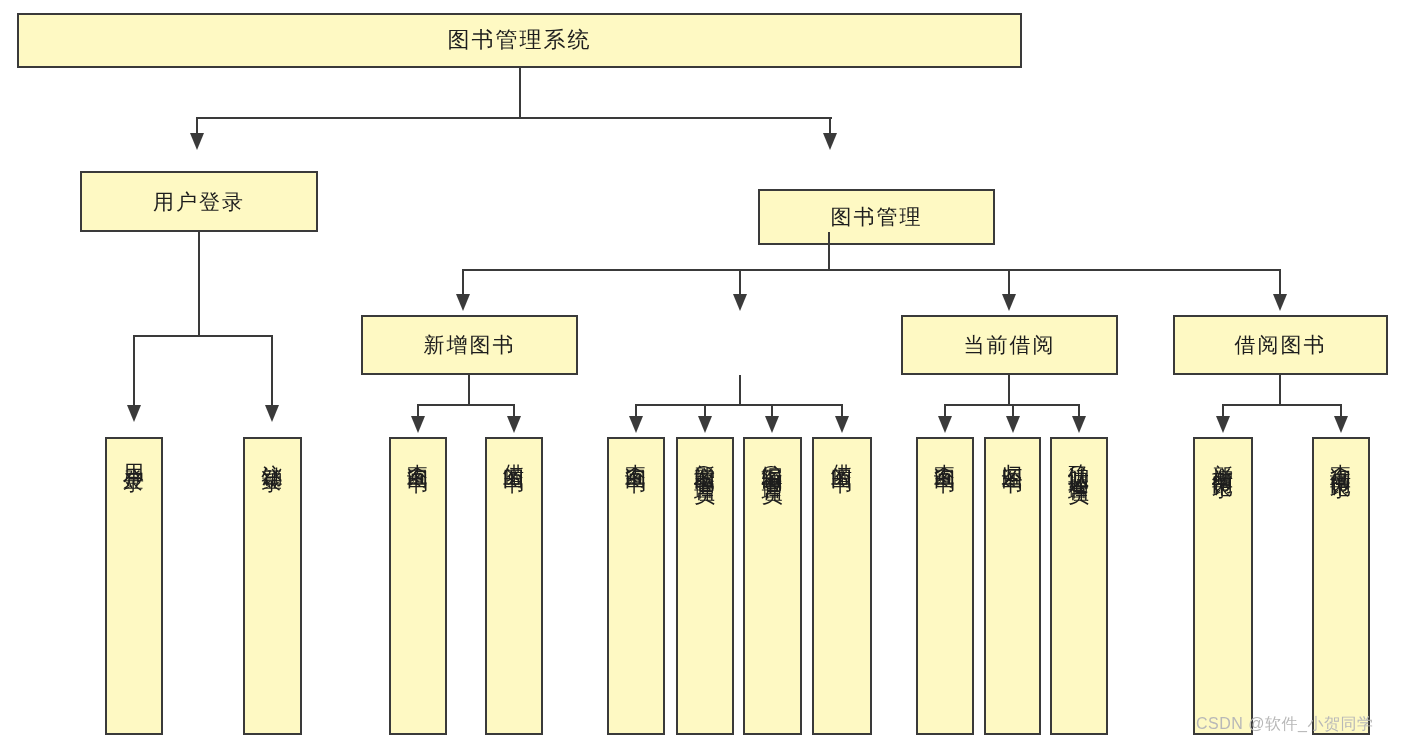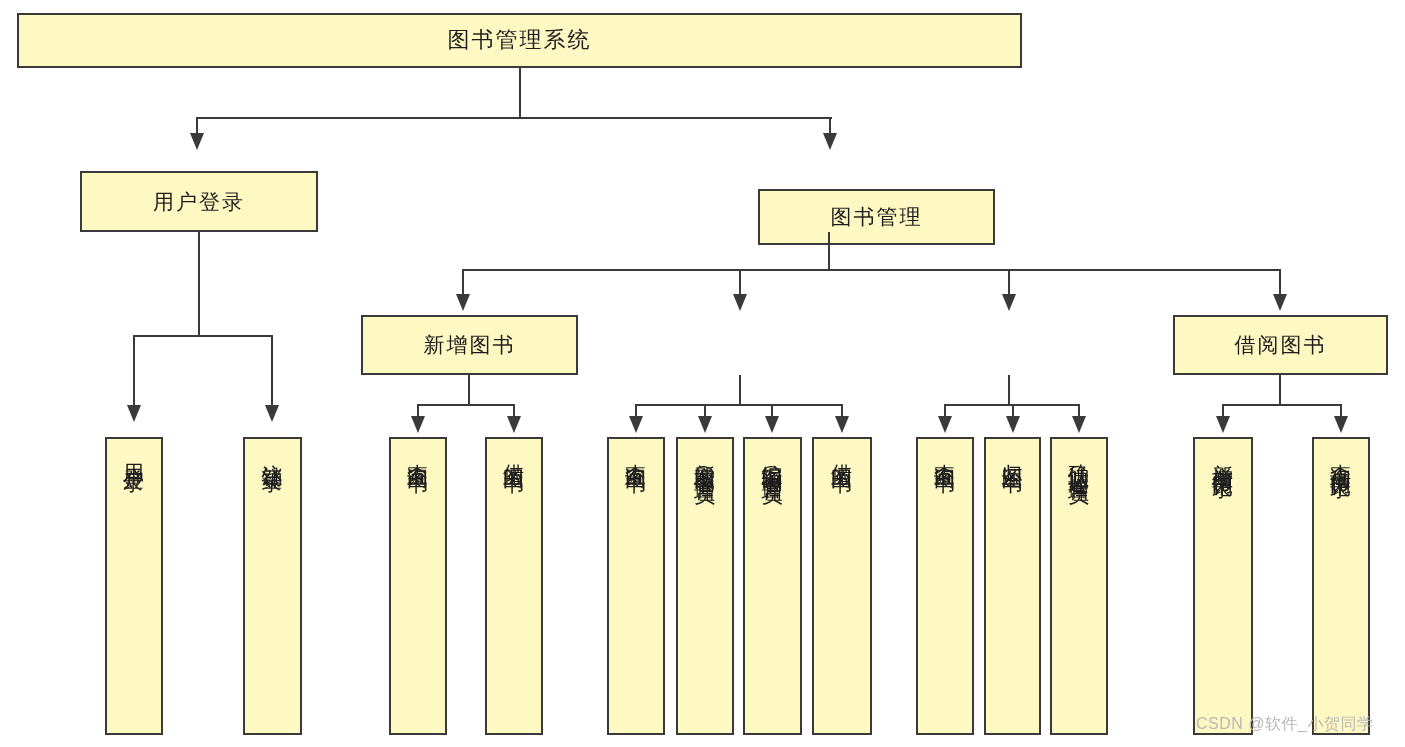--- a/index.html
+++ b/index.html
@@ -120,20 +120,23 @@
   <div class="arrow" style="left:733px; top:294px;"></div>
 
   <div class="ln v" style="left:1008px; top:269px; width:2px; height:27px;"></div>
   <div class="arrow" style="left:1002px; top:294px;"></div>
 
   <div class="ln v" style="left:1279px; top:269px; width:2px; height:27px;"></div>
   <div class="arrow" style="left:1273px; top:294px;"></div>
 
   <div class="node horiz" style="left:361px; top:315px; width:217px; height:60px;">
     <span class="label">新增图书</span>
+  </div>
+  <div class="node horiz" style="left:901px; top:315px; width:217px; height:60px;">
+    <span class="label">当前借阅</span>
   </div>
   <div class="node horiz" style="left:1173px; top:315px; width:215px; height:60px;">
     <span class="label">借阅图书</span>
   </div>
 
   <div class="ln v" style="left:468px; top:375px; width:2px; height:31px;"></div>
   <div class="ln h" style="left:417px; top:404px; width:98px; height:2px;"></div>
   <div class="ln v" style="left:417px; top:404px; width:2px; height:14px;"></div>
   <div class="arrow" style="left:411px; top:416px;"></div>
   <div class="ln v" style="left:513px; top:404px; width:2px; height:14px;"></div>

